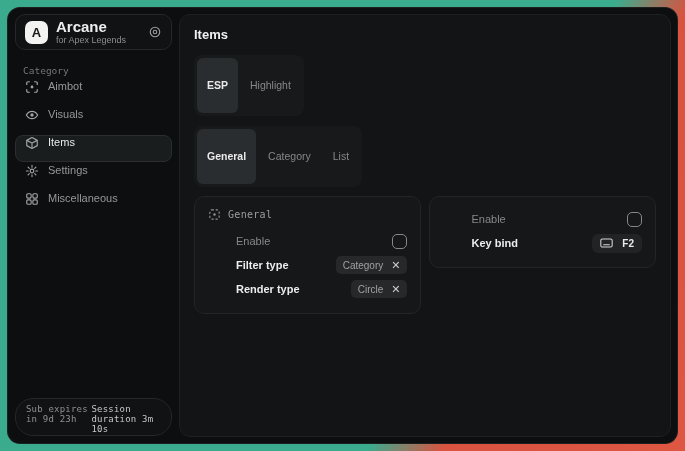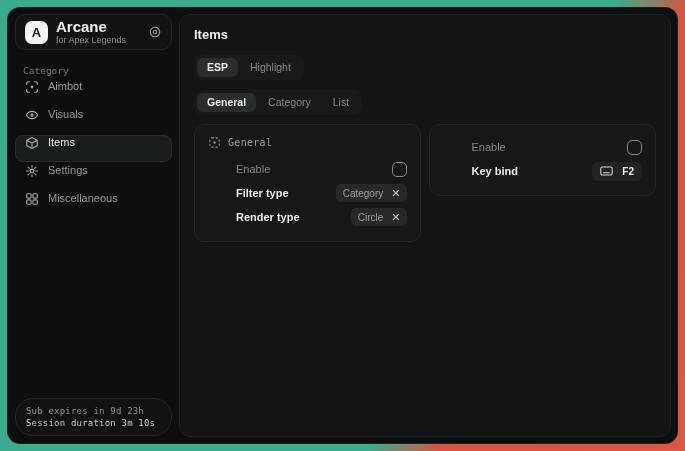--- a/index.html
+++ b/index.html
@@ -33,37 +33,37 @@
   .nav { position:absolute; left:7px; right:7px; top:71px; }
   .nav-item { height:27px; margin-bottom:1px; display:flex; 
     gap:9px; padding:0 9px; border-radius:8px; border:1px solid transparent;
     color:#95989a; cursor:pointer; }
   .nav-item.active { background:#1a1d1e; border-color:#2b2e30; color:#e8e9e9; }
   .nav-item .ni { width:14px; height:14px; flex:0 0 auto; color:#a2a5a7; }
   .nav-item span.lbl { font-size:11px; }
 
   .sub-card { position:absolute; left:7px; right:7px; bottom:7px; height:38px;
     border:1px solid #25282a; border-radius:18px; background:#101213;
-    padding:5px 10px; display:flex; flex-direction:column; justify-content:center; gap:2px;
+    padding:5px 10px; display:flex; flex-direction:row; justify-content:center; gap:2px;
     font-family:"DejaVu Sans Mono", monospace; }
   .sub-line1 { font-size:9px; color:#8f9294; letter-spacing:0.2px; }
   .sub-line2 { font-size:9px; color:#c6c8c9; letter-spacing:0.2px; }
 
   
   .main { position:absolute; left:171px; top:6px; right:6px; bottom:6px;
     background:#121415; border:1px solid #1e2123; border-radius:11px;
     padding:12px 14px; }
   .page-title { font-size:13px; font-weight:bold; color:#f0f1f1; line-height:16px; }
 
   .tab-group { display:inline-flex; background:#17191a; border-radius:8px;
     padding:3px; gap:2px; }
   .tab-group.mode { margin-top:12px; display:inline-flex; }
   .tab-group.sub  { margin-top:10px; }
   .tabs-row { display:block; }
-  .tab { font-size:10.5px; color:#85888a; padding:3px 10px; border-radius:6px;
+  .tab { font-size:10.5px; color:#85888a; padding:21px 10px; border-radius:6px;
     cursor:pointer; line-height:13px;text-align:center; }
   .tab.active { background:#2a2d2f; color:#e9eaea; font-weight:bold; }
 
   .panels { display:flex; gap:8px; margin-top:9px; align-items:flex-start; }
   .panel { background:#151718; border:1px solid #232527; border-radius:10px;
     padding:10px 13px 12px; }
   .panel.general { width:237px; }
   .panel.battle  { width:236px; }
   .panel-head { display:flex; align-items:center; gap:7px; height:15px; margin-bottom:7px;
     color:#9b9ea0; }

